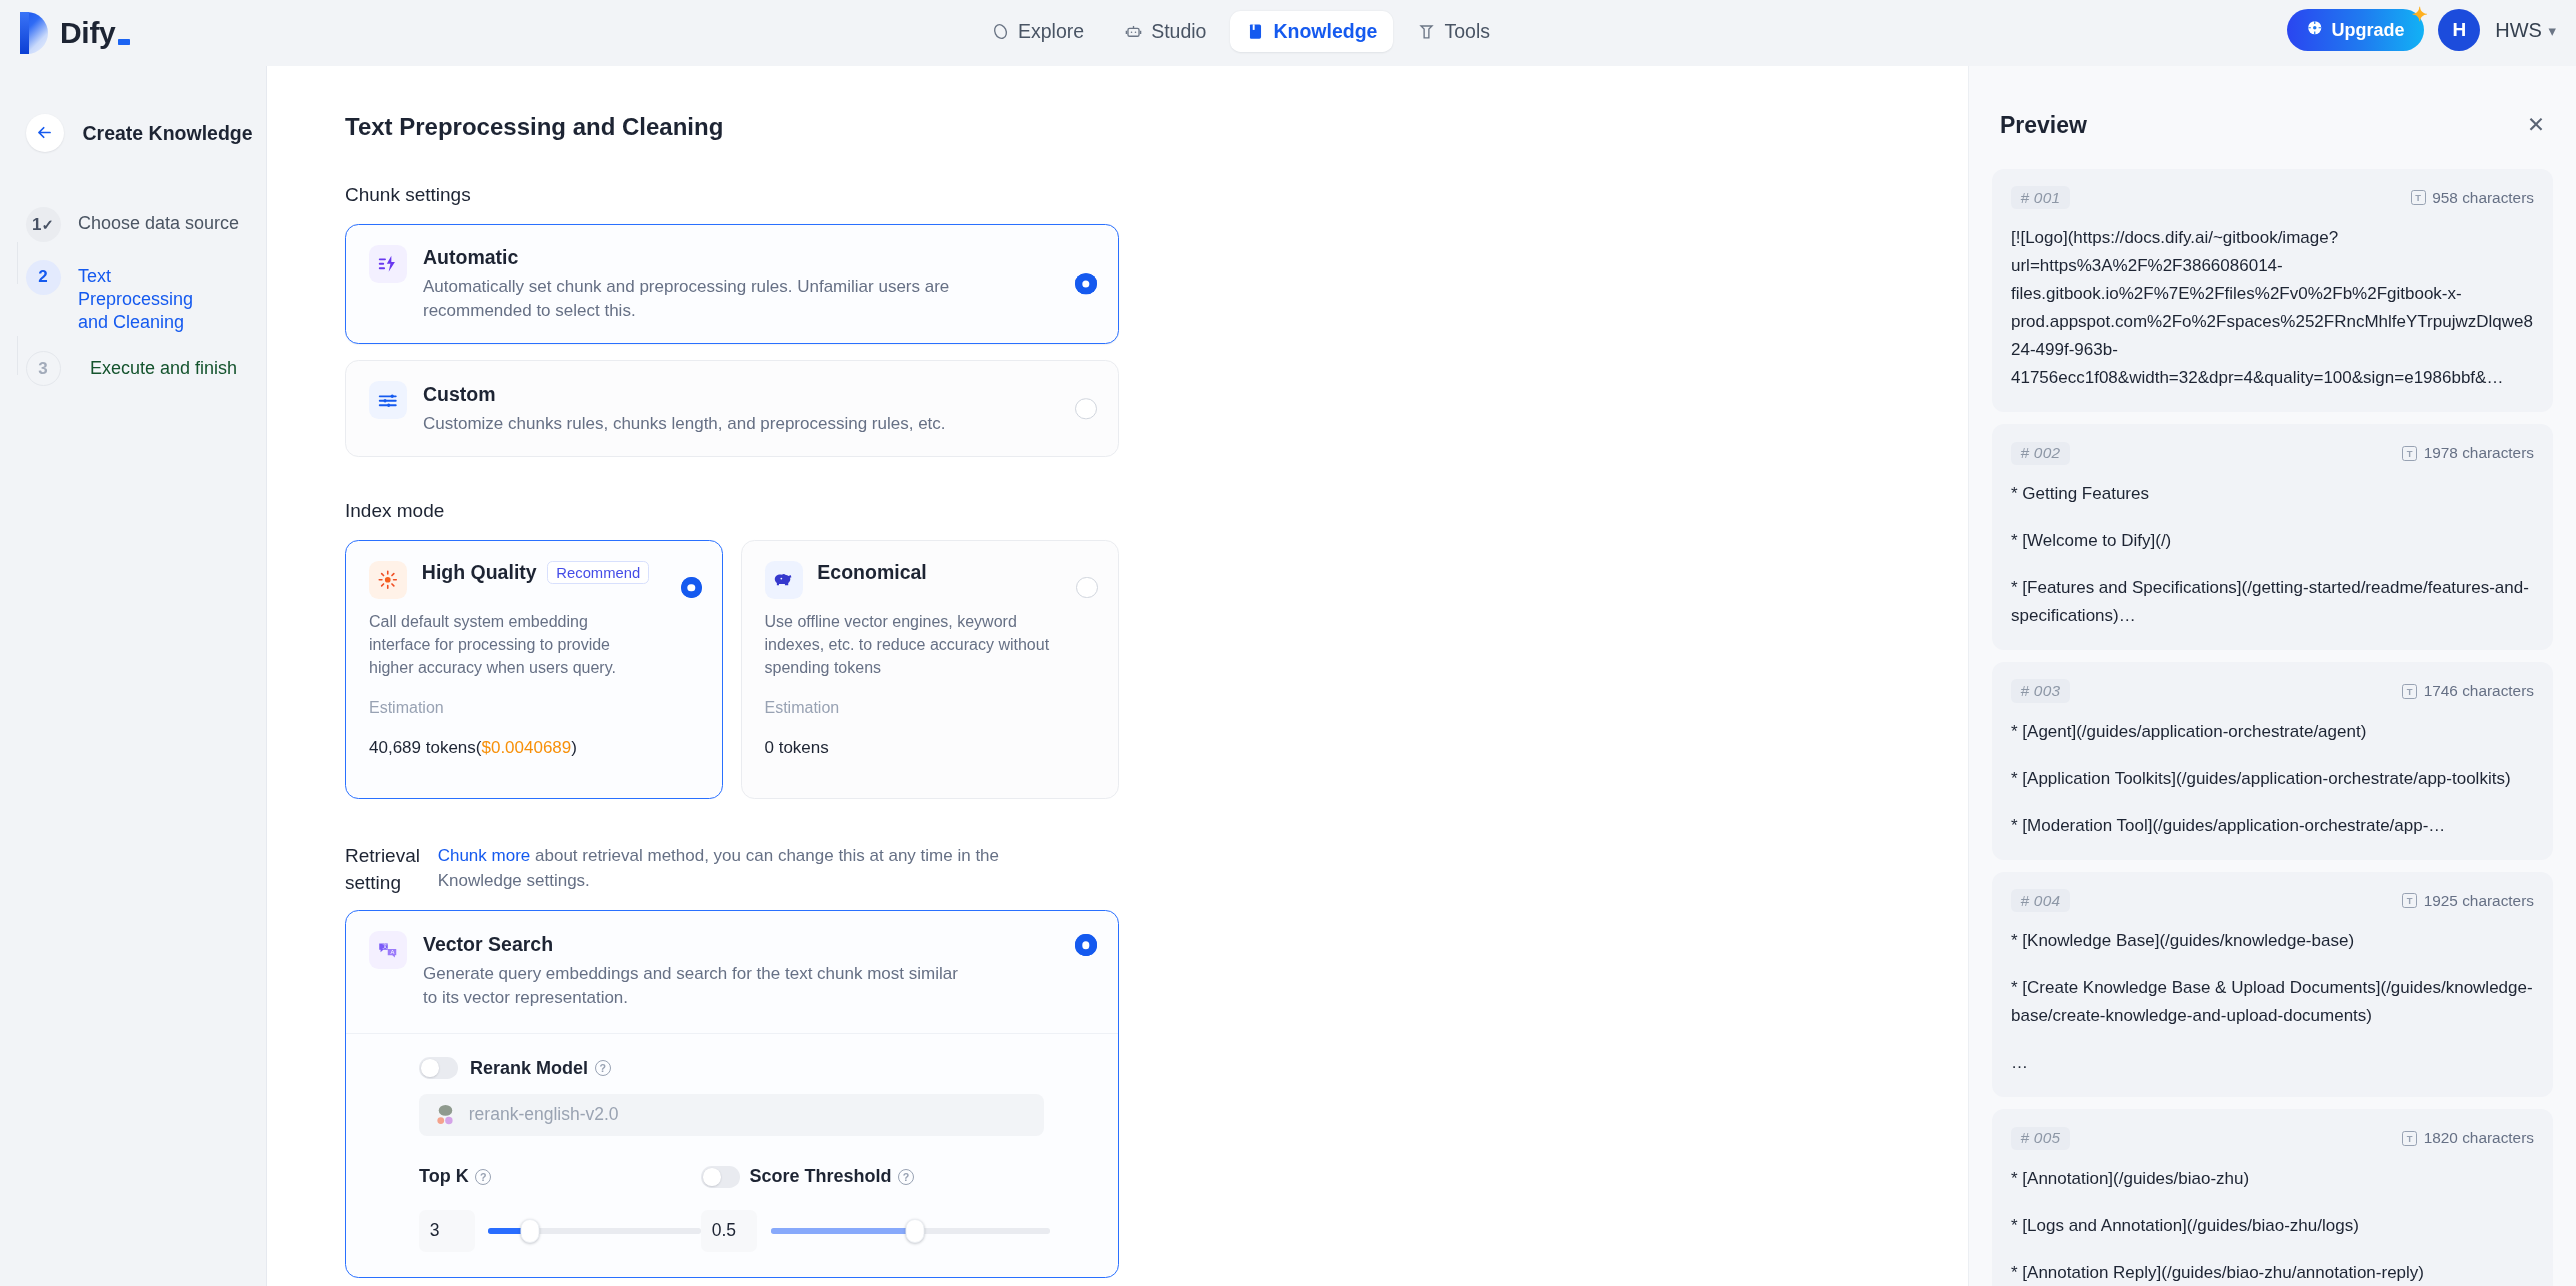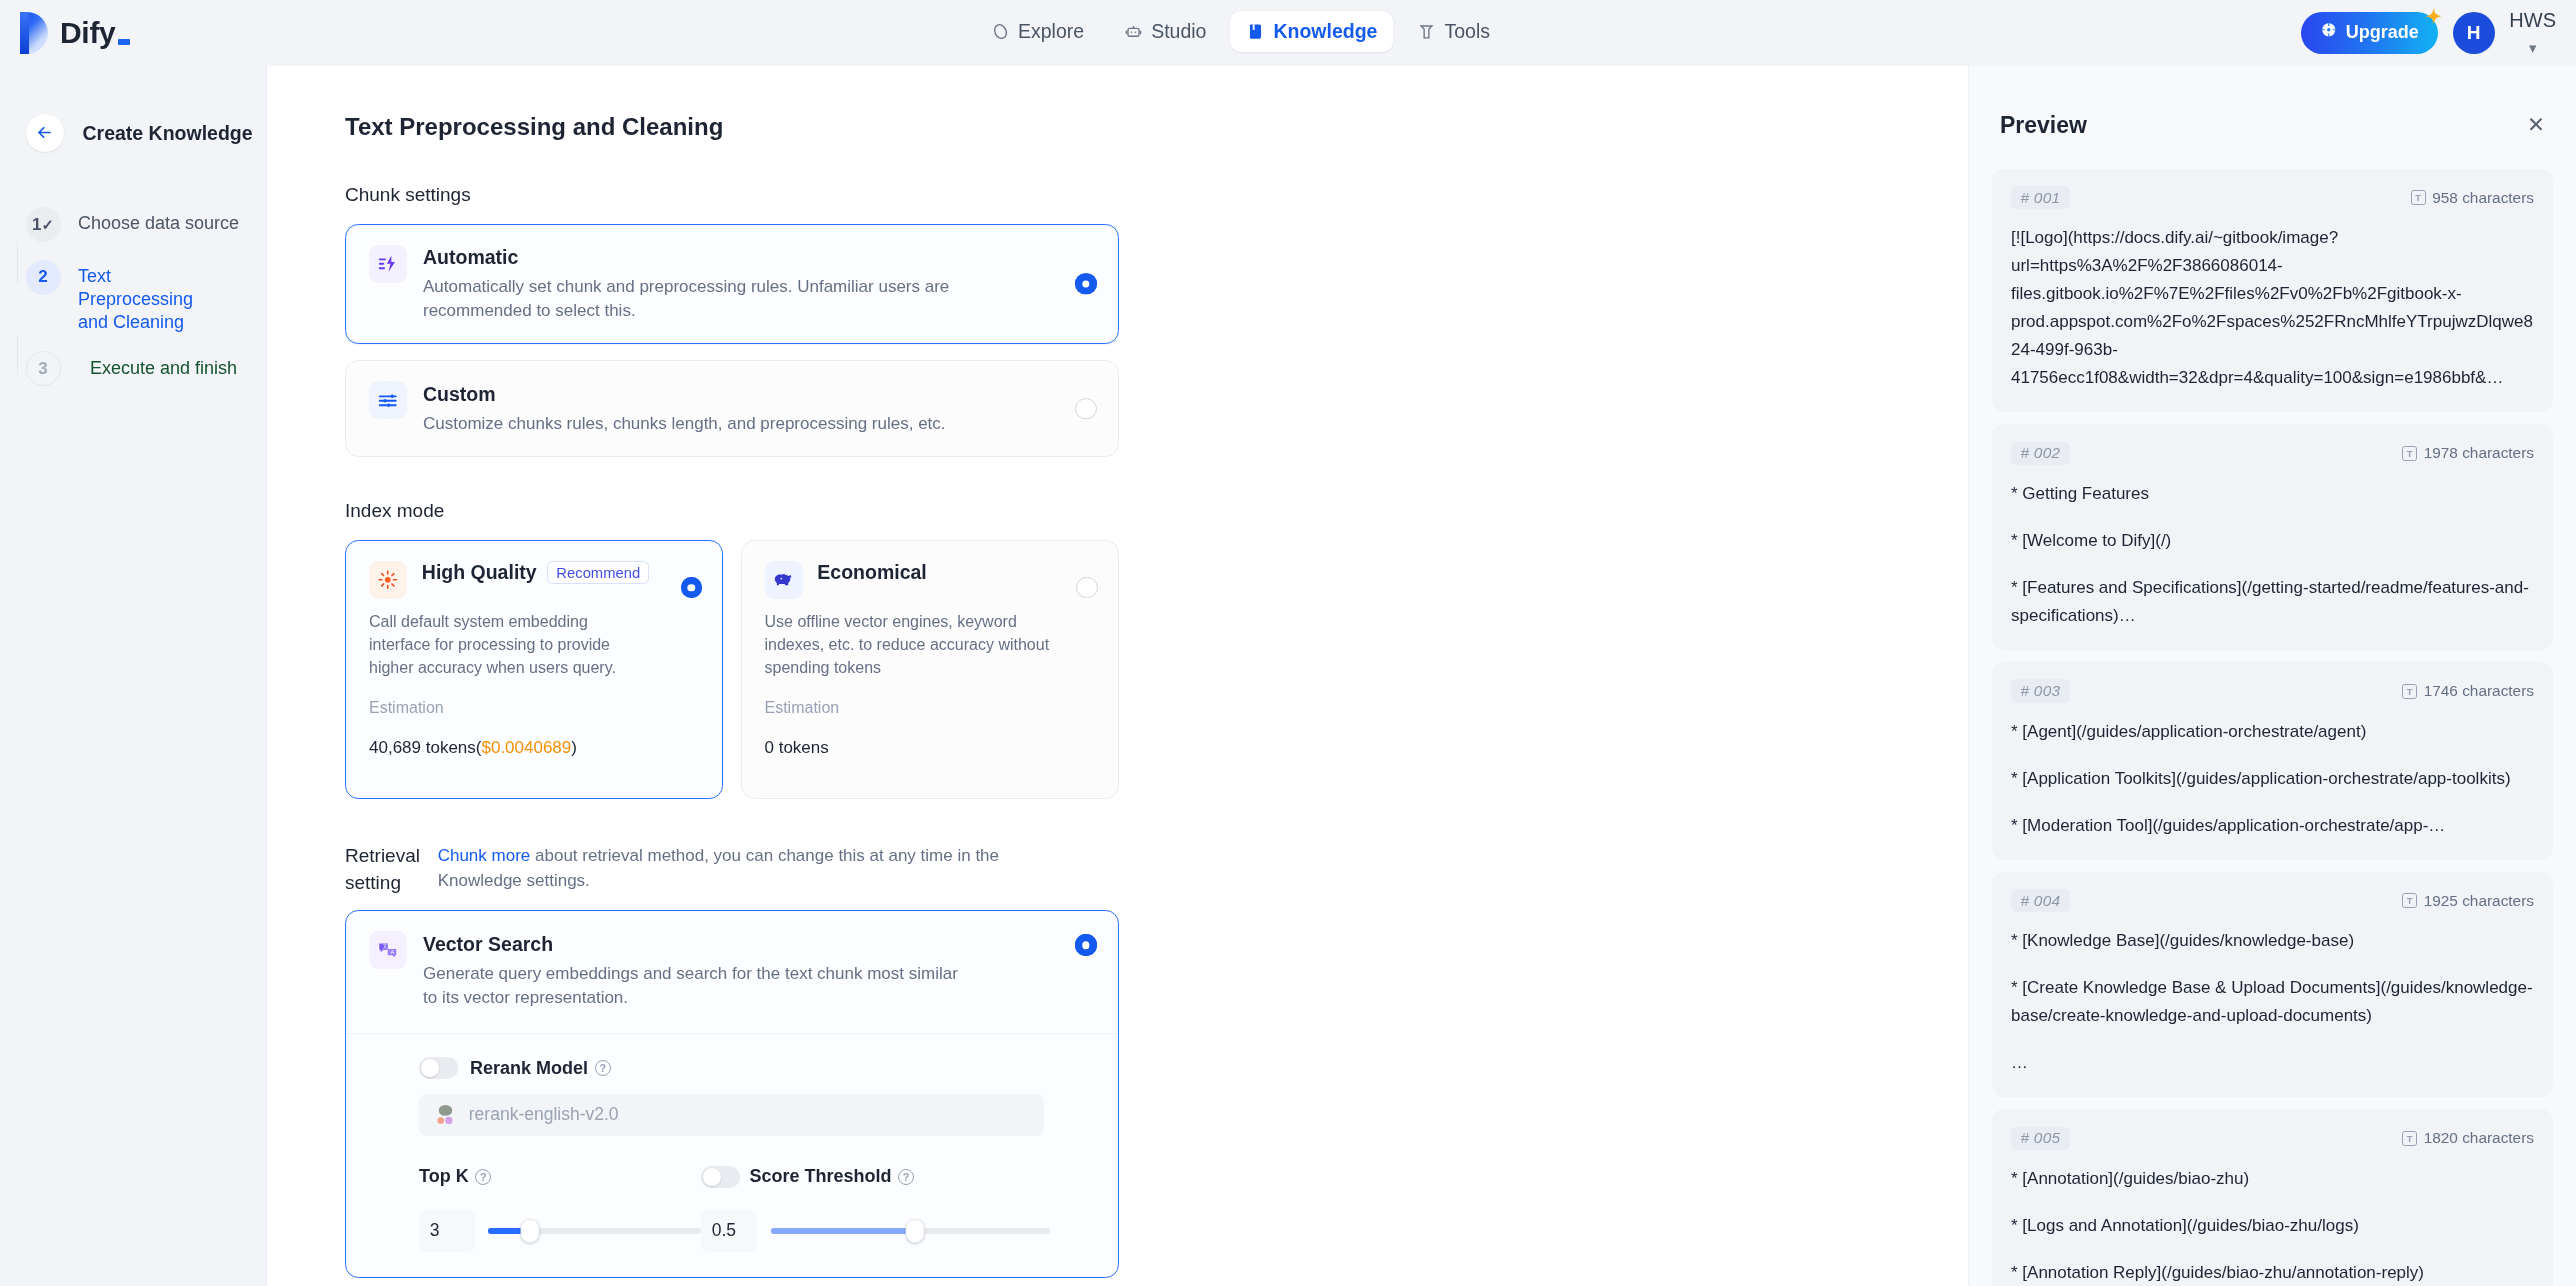--- a/index.html
+++ b/index.html
@@ -57,21 +57,21 @@
     color: #fff; font-size: 18px; font-weight: 600; cursor: pointer;
   }
   .upgrade-btn .sparkle {
     position: absolute; right: -4px; top: -6.7px; font-size: 19px; color:#ffb020;
   }
   .avatar {
     width: 42px; height: 42px; border-radius: 50%;
     background: #1c4cdc; color:#fff; font-size: 19px; font-weight: 600;
     display:flex; align-items:center; justify-content:center;
   }
-  .account-name { font-size: 20px; color:#35404f; font-weight: 500; display:flex; align-items:center; gap:6.7px;flex-direction:column;}
+  .account-name { font-size: 20px; color:#35404f; font-weight: 500; display:flex; align-items:center; gap:6.7px;}
   .chev { font-size: 14.8px; color:#6b7585; }
 
   
   .sidebar {
     position: absolute; top: 66px; left: 0; width: 267px; height: 1220px;
     background: #f2f4f7; border-right: 0.7px solid #e6e9ef;
     padding-top: 48px;
   }
   .side-head { display:flex; align-items:center; gap: 19px; padding-left: 25.5px; }
   .back-circle {

